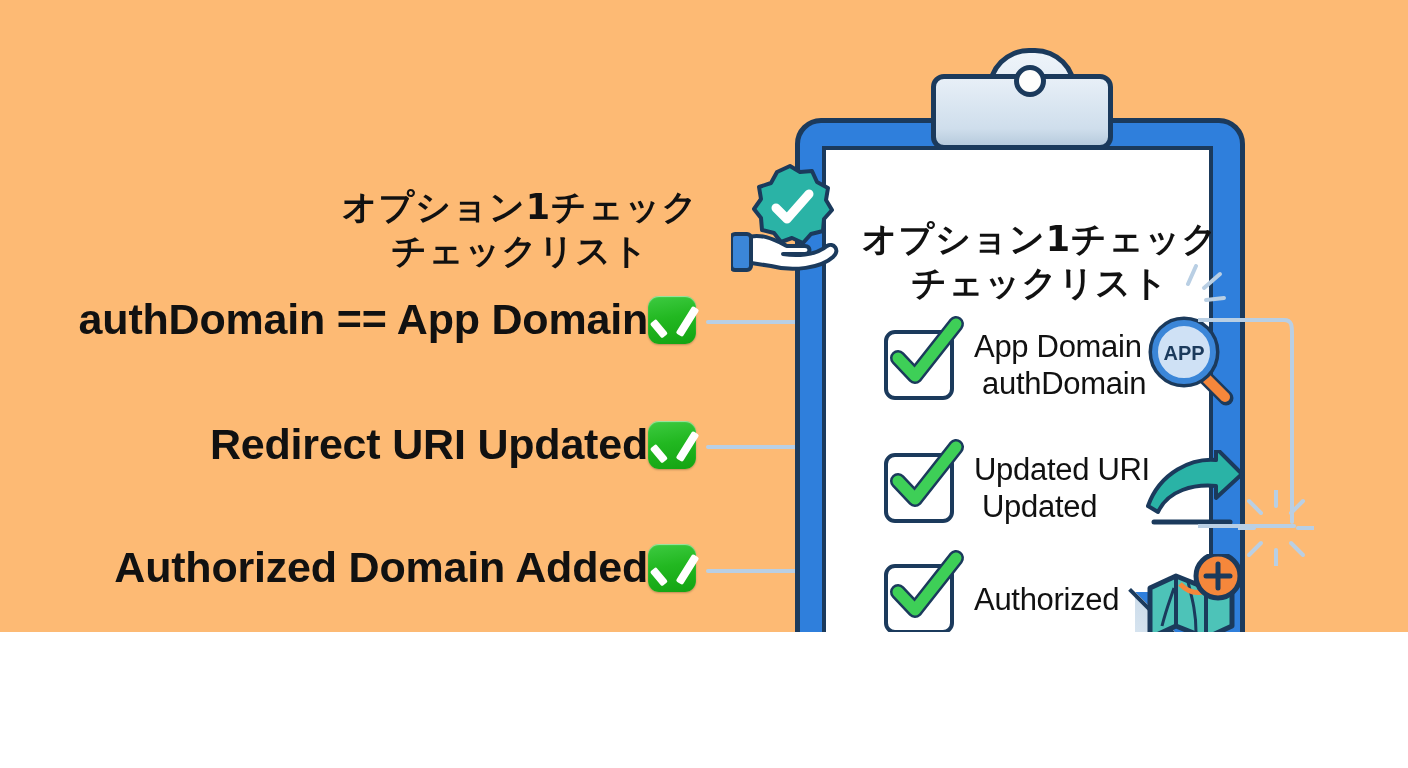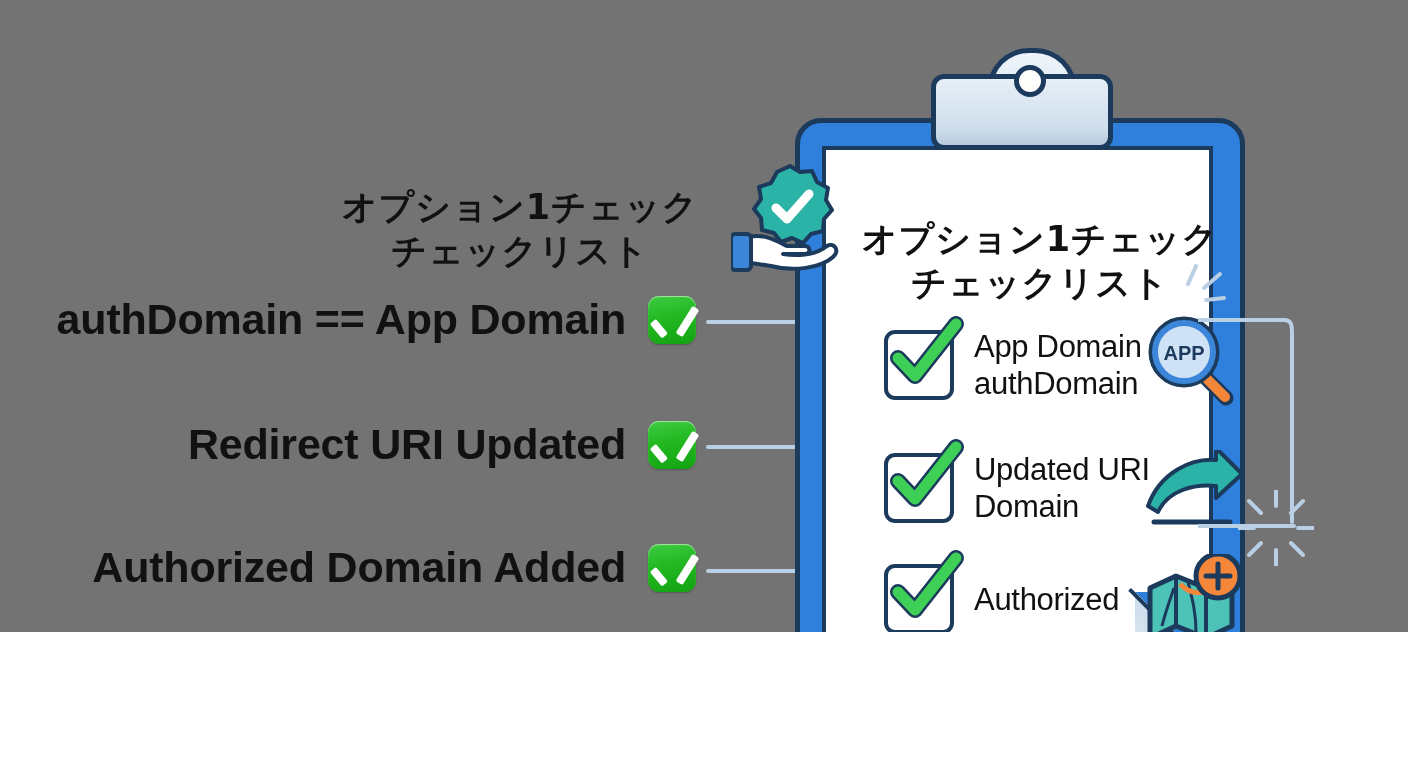--- a/index.html
+++ b/index.html
@@ -4,21 +4,21 @@
 <style>
   html, body {
     margin: 0;
     padding: 0;
     background: #ffffff;
   }
   #stage {
     position: relative;
     width: 1408px;
     height: 632px;
-    background: #737373;
+    background: #fdba74;
     overflow: hidden;
     font-family: "Liberation Sans", "DejaVu Sans", sans-serif;
   }
 
   
   .left-title {
     position: absolute;
     left: 300px;
     top: 186px;
     width: 440px;
@@ -31,21 +31,21 @@
     font-family: "DejaVu Sans", "Liberation Sans", sans-serif;
   }
   .left-title .l2 { display: block; }
 
   .left-row {
     position: absolute;
     right: 712px;
     display: flex;
     align-items: center;
     justify-content: flex-end;
-    gap: 22px;
+    gap: 0;
     white-space: nowrap;
   }
   .left-row .rtext {
     color: #111111;
     font-weight: bold;
     font-size: 43px;
     letter-spacing: -0.2px;
     font-family: "Liberation Sans", "DejaVu Sans", sans-serif;
   }
   #row-1 { top: 295px; }
@@ -227,21 +227,21 @@
   .cb-label {
     color: #111111;
     font-size: 31px;
     font-weight: 500;
     line-height: 1.18;
     letter-spacing: -0.3px;
     white-space: nowrap;
     padding-top: 2px;
     font-family: "Liberation Sans", "DejaVu Sans", sans-serif;
   }
-  .cb-label .l2 { display: block; }
+  .cb-label .l2 { display: block; margin-left: 8px; }
 
   .cb-icon {
     position: absolute;
     flex: 0 0 auto;
   }
   #icon-magnifier { left: 320px; top: 164px; width: 96px; height: 96px; }
   #icon-arrow     { left: 318px; top: 300px; width: 102px; height: 78px; }
   #icon-map       { left: 318px; top: 404px; width: 96px; height: 96px; }
 
   
@@ -339,21 +339,21 @@
 
       <div class="cb-item" id="cb-item-2">
         <span class="cb-box">
           <svg class="cb-tick" viewBox="0 0 86 86">
             <path d="M16 46 L33 64 L74 12" fill="none" stroke="#1b3a5c" stroke-width="16" stroke-linecap="round" stroke-linejoin="round"></path>
             <path d="M16 46 L33 64 L74 12" fill="none" stroke="#3ecf57" stroke-width="11" stroke-linecap="round" stroke-linejoin="round"></path>
           </svg>
         </span>
         <span class="cb-label">
           <span>Updated URI</span>
-          <span class="l2">Domain</span>
+          <span class="l2">Updated</span>
         </span>
       </div>
 
       <div class="cb-item" id="cb-item-3">
         <span class="cb-box">
           <svg class="cb-tick" viewBox="0 0 86 86">
             <path d="M16 46 L33 64 L74 12" fill="none" stroke="#1b3a5c" stroke-width="16" stroke-linecap="round" stroke-linejoin="round"></path>
             <path d="M16 46 L33 64 L74 12" fill="none" stroke="#3ecf57" stroke-width="11" stroke-linecap="round" stroke-linejoin="round"></path>
           </svg>
         </span>

